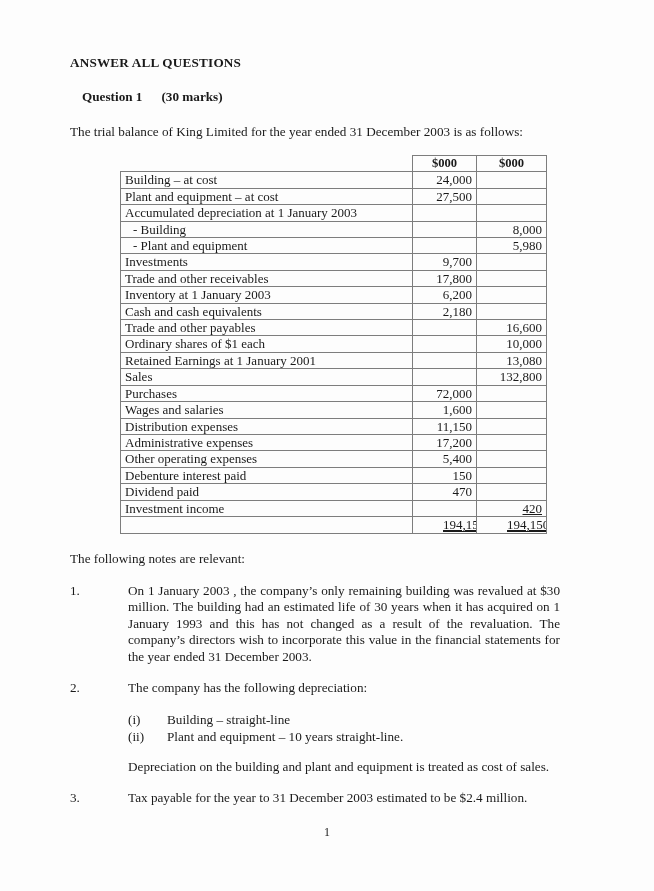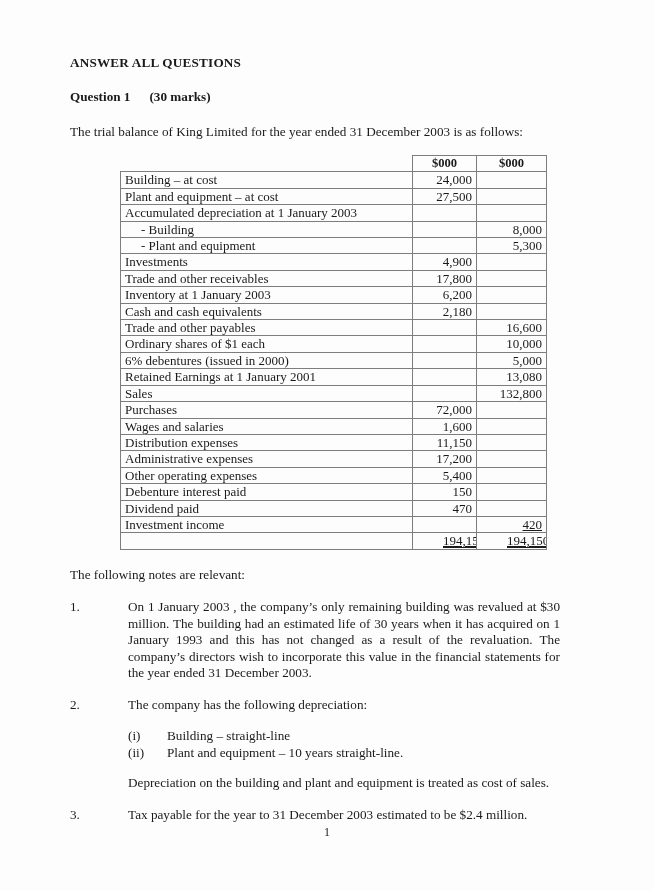--- a/index.html
+++ b/index.html
@@ -32,21 +32,21 @@
 
   .heading {
     font-weight: bold;
     font-size: 13.2px;
     letter-spacing: 0.2px;
     margin: 0 0 18px 0;
   }
   .qline {
     font-weight: bold;
     font-size: 13.2px;
-    margin: 0 0 19px 0;
+    margin: 0 0 19px 12px;
   }
   .qline .marks {
     margin-left: 19px;
   }
   .intro {
     font-size: 13.2px;
     margin: 0 0 15px 0;
   }
 
   
@@ -75,21 +75,21 @@
     text-align: center;
     font-weight: bold;
     font-size: 12.6px;
   }
   table.tb th.hd-blank {
     border-left: none;
     border-top: none;
     border-bottom: none;
   }
   td.label { text-align: left; }
-  td.label.indent { padding-left: 20px; }
+  td.label.indent { padding-left: 12px; }
   td.num { text-align: right; padding-right: 4px; }
 
   .ul  { text-decoration: underline; text-underline-offset: 1px; }
   .dul {
     border-bottom: 1px solid #1a1a1a;
     padding-bottom: 0px;
     display: inline-block;
     line-height: 13px;
     text-decoration: underline;
     text-underline-offset: 1px;
@@ -194,25 +194,25 @@
             <td class="num"></td>
           </tr>
           <tr>
             <td class="label indent">- Building</td>
             <td class="num"></td>
             <td class="num">8,000</td>
           </tr>
           <tr>
             <td class="label indent">- Plant and equipment</td>
             <td class="num"></td>
-            <td class="num">5,300</td>
+            <td class="num">5,980</td>
           </tr>
           <tr>
             <td class="label">Investments</td>
-            <td class="num">4,900</td>
+            <td class="num">9,700</td>
             <td class="num"></td>
           </tr>
           <tr>
             <td class="label">Trade and other receivables</td>
             <td class="num">17,800</td>
             <td class="num"></td>
           </tr>
           <tr>
             <td class="label">Inventory at 1 January 2003</td>
             <td class="num">6,200</td>
@@ -225,25 +225,20 @@
           </tr>
           <tr>
             <td class="label">Trade and other payables</td>
             <td class="num"></td>
             <td class="num">16,600</td>
           </tr>
           <tr>
             <td class="label">Ordinary shares of $1 each</td>
             <td class="num"></td>
             <td class="num">10,000</td>
-          </tr>
-          <tr>
-            <td class="label">6% debentures (issued in 2000)</td>
-            <td class="num"></td>
-            <td class="num">5,000</td>
           </tr>
           <tr>
             <td class="label">Retained Earnings at 1 January 2001</td>
             <td class="num"></td>
             <td class="num">13,080</td>
           </tr>
           <tr>
             <td class="label">Sales</td>
             <td class="num"></td>
             <td class="num">132,800</td>

